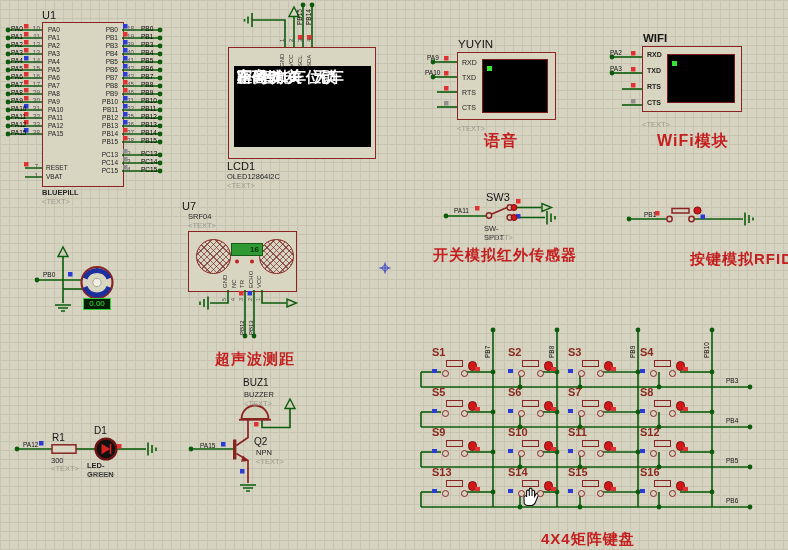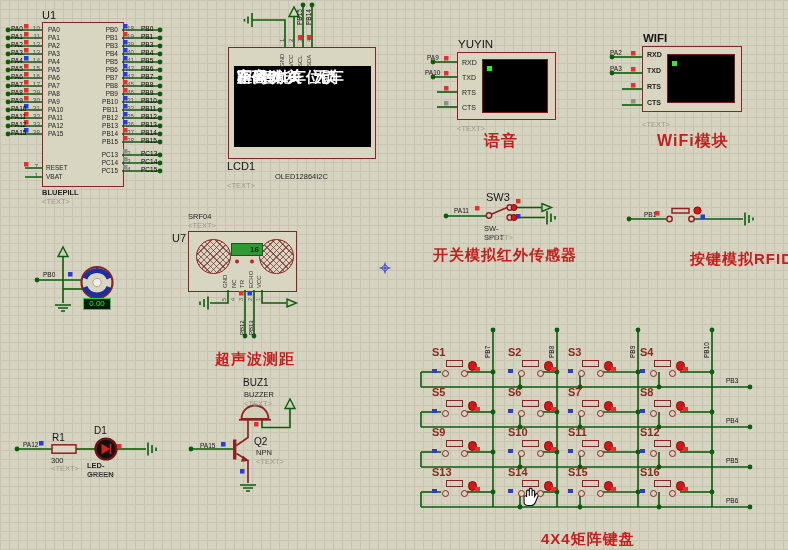--- a/index.html
+++ b/index.html
@@ -638,21 +638,21 @@
   <div data-name="lcd-pin-numbers">
 
   <div class="vlab lcdnum" data-name="lcd-pin-number" style="--i: 0;">1</div>
         <div class="vlab lcdnum" data-name="lcd-pin-number" style="--i: 1;">2</div>
         <div class="vlab lcdnum" data-name="lcd-pin-number" style="--i: 2;">3</div>
         <div class="vlab lcdnum" data-name="lcd-pin-number" style="--i: 3;">4</div>
       </div>
   <div class="vlab netlab" data-name="net-label-scl" style="left:296px;top:7px;height:18px;">PB15</div>
   <div class="vlab netlab" data-name="net-label-sda" style="left:305px;top:7px;height:18px;">PB14</div>
   <div class="ref" data-name="lcd-ref" style="left:227px;top:160px;">LCD1</div>
-  <div class="val" data-name="lcd-value" style="left:227px;top:172px;margin-left:48px;">OLED12864I2C</div>
+  <div class="val" data-name="lcd-value" style="left:227px;top:172px;">OLED12864I2C</div>
   <div class="ph" data-name="lcd-text-placeholder" style="left:227px;top:181px;">&lt;TEXT&gt;</div>
 </div>
 
 <div class="module" id="voice-module" data-name="voice-module" style="left:457px;top:52px;width:97px;height:66px;">
   <div class="mod-title" data-name="voice-module-title">YUYIN</div>
   <div class="mod-screen" data-name="voice-module-screen" style="left:24px;top:6px;width:64px;height:52px;">
     <div class="mod-dot" data-name="status-led-icon"></div>
   </div>
   <div data-name="voice-pin-labels">
 
@@ -692,21 +692,21 @@
   <div class="ph" data-name="switch-text-placeholder" style="left:485px;top:233px;">&lt;TEXT&gt;</div>
   <div class="cap" data-name="ir-switch-caption" style="left:433px;top:246px;">开关模拟红外传感器</div>
 </div>
 
 <div id="rfid" data-name="rfid-button" style="left:0;top:0;width:0;height:0;">
   <div class="netlab" data-name="net-label-pb1" style="left:644px;top:210.5px;">PB1</div>
   <div class="cap" data-name="rfid-caption" style="left:645px;top:250px;margin-left:45px;">按键模拟RFID</div>
 </div>
 
 <div id="sonar" data-name="ultrasonic-sensor" style="left:0;top:0;width:0;height:0;">
-  <div class="ref" data-name="sonar-ref" style="left:172px;top:200px;margin-top:32px;">U7</div>
+  <div class="ref" data-name="sonar-ref" style="left:182px;top:200px;">U7</div>
   <div class="val" data-name="sonar-value" style="left:188px;top:212px;">SRF04</div>
   <div class="ph" data-name="sonar-text-placeholder" style="left:188px;top:221px;">&lt;TEXT&gt;</div>
   <div class="sonarbody" data-name="sonar-body"></div>
   <div class="transducer" data-name="transducer-icon" style="left:195.5px;top:238.5px;"></div>
   <div class="transducer" data-name="transducer-icon" style="left:258.5px;top:238.5px;"></div>
   <div class="sonardisp" data-name="sonar-distance-display">16</div>
   <div data-name="sonar-pin-labels">
 
   <div class="vlab sonarpin" data-name="sonar-pin-name" style="--i: 0;">GND</div>
         <div class="vlab sonarpin" data-name="sonar-pin-name" style="--i: 1;">NC</div>

